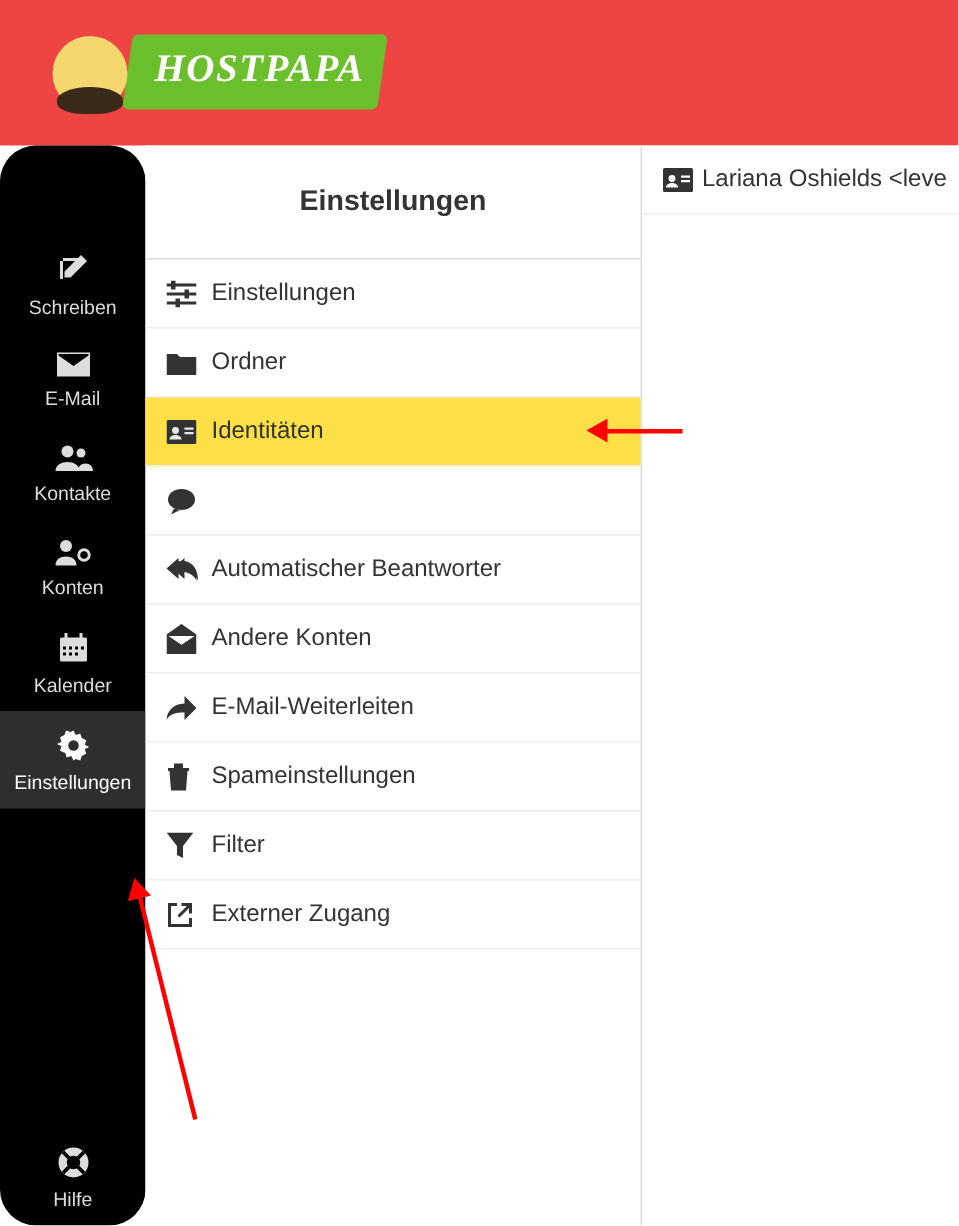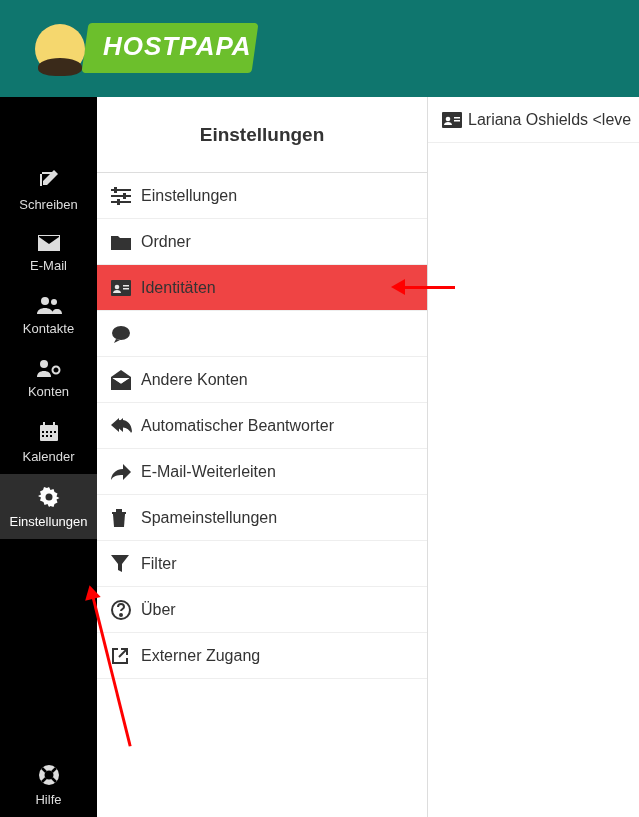--- a/index.html
+++ b/index.html
@@ -5,25 +5,26 @@
     * { margin: 0; padding: 0; box-sizing: border-box; }
     body {
       font-family: Arial, Helvetica, sans-serif;
       width: 639px;
       height: 817px;
       overflow: hidden;
       position: relative;
       background: #fff;
     }
     .header {
-      background: #0f766e;
+      background: #ef4444;
       height: 97px;
       padding: 10px 15px;
       display: flex;
       align-items: center;
+      font-family: Liberation Serif, serif;
     }
     .logo {
       width: 240px;
       height: 75px;
       position: relative;
     }
     .logo-banner {
       position: absolute;
       left: 70px;
       top: 12px;
@@ -72,20 +73,21 @@
       display: flex;
       height: calc(100% - 97px);
     }
     .sidebar-left {
       width: 97px;
       background: #000;
       color: #fff;
       display: flex;
       flex-direction: column;
       padding-top: 60px;
+      border-radius: 24px;
     }
     .sidebar-item {
       display: flex;
       flex-direction: column;
       align-items: center;
       justify-content: center;
       padding: 12px 0 10px 0;
       cursor: pointer;
       color: #ddd;
     }
@@ -126,21 +128,21 @@
     .settings-row {
       display: flex;
       align-items: center;
       height: 46px;
       padding: 0 14px;
       cursor: pointer;
       color: #333;
       border-bottom: 1px solid #eee;
     }
     .settings-row.selected {
-      background: #ef4444;
+      background: #fde047;
     }
     .settings-row .icon {
       width: 30px;
       display: flex;
       align-items: center;
       justify-content: flex-start;
       color: #333;
     }
     .settings-row .label {
       font-size: 16px;
@@ -347,39 +349,39 @@
         <div class="settings-row">
           <span class="icon">
             <svg width="20" height="18" viewBox="0 0 20 18" fill="#333">
               <ellipse cx="10" cy="8" rx="9" ry="7"></ellipse>
               <path d="M5 14l-2 4 6-3z"></path>
             </svg>
           </span>
         </div>
         <div class="settings-row">
           <span class="icon">
+            <svg width="22" height="16" viewBox="0 0 22 16" fill="#333">
+              <path d="M8 0L0 7l8 7V9c6 0 10 2 12 6 0-7-4-12-12-13z"></path>
+              <path d="M12 0L4 7l8 7V9c4 0 7 2 9 6 0-7-3-12-9-13z" fill="#333"></path>
+            </svg>
+          </span>
+          <span class="label">Automatischer Beantworter</span>
+        </div>
+        <div class="settings-row">
+          <span class="icon">
             <svg width="20" height="20" viewBox="0 0 20 20" fill="#333">
               <path d="M10 0L0 7v13h20V7z"></path>
               <path d="M1 8l9 6 9-6" fill="#fff"></path>
               <path d="M1 8l9 6 9-6v11H1z" fill="#333"></path>
             </svg>
           </span>
           <span class="label">Andere Konten</span>
         </div>
         <div class="settings-row">
           <span class="icon">
-            <svg width="22" height="16" viewBox="0 0 22 16" fill="#333">
-              <path d="M8 0L0 7l8 7V9c6 0 10 2 12 6 0-7-4-12-12-13z"></path>
-              <path d="M12 0L4 7l8 7V9c4 0 7 2 9 6 0-7-3-12-9-13z" fill="#333"></path>
-            </svg>
-          </span>
-          <span class="label">Automatischer Beantworter</span>
-        </div>
-        <div class="settings-row">
-          <span class="icon">
             <svg width="20" height="16" viewBox="0 0 20 16" fill="#333">
               <path d="M12 0v5C4 5 0 11 0 16c2-4 6-5 12-5v5l8-8z"></path>
             </svg>
           </span>
           <span class="label">E-Mail-Weiterleiten</span>
         </div>
         <div class="settings-row">
           <span class="icon">
             <svg width="16" height="20" viewBox="0 0 16 20" fill="#333">
               <rect x="1" y="4" width="14" height="2"></rect>
@@ -389,30 +391,20 @@
           </span>
           <span class="label">Spameinstellungen</span>
         </div>
         <div class="settings-row">
           <span class="icon">
             <svg width="18" height="18" viewBox="0 0 18 18" fill="#333">
               <path d="M0 0h18L11 9v8l-4-2V9z"></path>
             </svg>
           </span>
           <span class="label">Filter</span>
-        </div>
-        <div class="settings-row">
-          <span class="icon">
-            <svg width="20" height="20" viewBox="0 0 20 20" fill="none" stroke="#333" stroke-width="2">
-              <circle cx="10" cy="10" r="9"></circle>
-              <path d="M7 7a3 3 0 016 0c0 2-3 2-3 4"></path>
-              <circle cx="10" cy="15" r="1" fill="#333"></circle>
-            </svg>
-          </span>
-          <span class="label">Über</span>
         </div>
         <div class="settings-row">
           <span class="icon">
             <svg width="18" height="18" viewBox="0 0 18 18" fill="none" stroke="#333" stroke-width="2">
               <path d="M7 2H2v14h14v-5"></path>
               <path d="M10 2h6v6"></path>
               <path d="M16 2L8 10"></path>
             </svg>
           </span>
           <span class="label">Externer Zugang</span>

